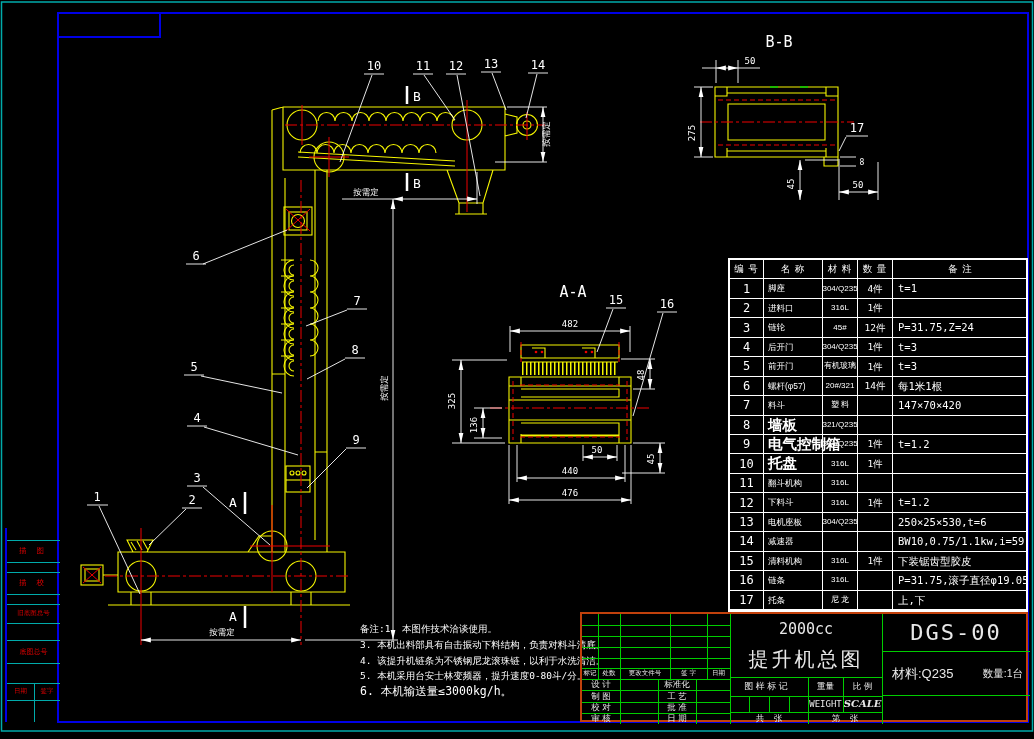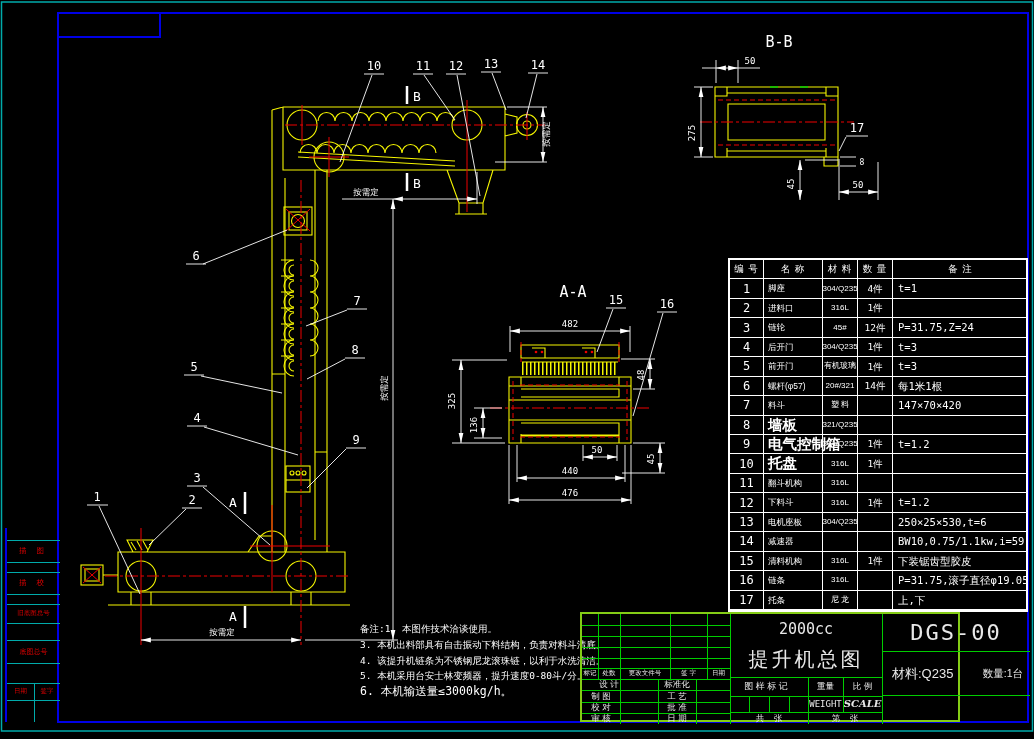--- a/index.html
+++ b/index.html
@@ -18,22 +18,22 @@
       overflow:visible;white-space:nowrap;line-height:1;}
   .pc.c0{font-family:"DejaVu Sans Mono",monospace;font-size:12px;}
   .pc.c1{font-size:8.5px;justify-content:flex-start;padding-left:4px;}
   .pc.c2{font-size:8px;}
   .pc.c3{font-size:9.5px;font-family:"DejaVu Sans Mono",monospace;}
   .pc.c4{font-size:10.5px;font-family:"DejaVu Sans Mono",monospace;justify-content:flex-start;padding-left:5px;border-right:none;}
   .pc.hd{font-size:9.5px;justify-content:center;padding-left:0;letter-spacing:1px;font-family:"Liberation Sans",sans-serif;}
   .pc.big{font-size:14.5px;font-weight:bold;z-index:3;}
 
   
-  .tblock{position:absolute;left:580px;top:612px;width:380px;height:110px;
-          border:2px solid #84cc16;color:#e8e8e8;}
+  .tblock{position:absolute;left:580px;top:612px;width:448px;height:110px;
+          border:2px solid #c2410c;color:#e8e8e8;}
   .gl{position:absolute;background:#00cc00;}
   .tc{position:absolute;display:flex;align-items:center;justify-content:center;
       line-height:1;white-space:pre;overflow:visible;}
 
   
   .strip{position:absolute;left:5px;top:528px;width:53px;height:194px;border-left:2px solid #0000e6;padding-left:40px;}
   .cy{position:absolute;background:#00aaaa;}
   .sc{position:absolute;display:flex;align-items:center;justify-content:center;
       color:#e00000;font-size:7.5px;line-height:1;white-space:nowrap;}
 
@@ -355,21 +355,21 @@
   <div class="tc" style="left:300px;top:0;width:148px;height:37px;font-size:22px;letter-spacing:2px;font-family:'DejaVu Sans Mono',monospace">DGS-00</div>
   <div class="tc" style="left:310px;top:44px;width:90px;height:30px;font-size:13px;justify-content:flex-start">材料:Q235</div>
   <div class="tc" style="left:398px;top:47px;width:46px;height:24px;font-size:10.5px">数量:1台</div>
 
   <div class="tc" style="left:0;top:54px;width:16px;height:11px;font-size:6.5px">标记</div>
   <div class="tc" style="left:16px;top:54px;width:22px;height:11px;font-size:6.5px">处数</div>
   <div class="tc" style="left:38px;top:54px;width:50px;height:11px;font-size:6.5px">更改文件号</div>
   <div class="tc" style="left:88px;top:54px;width:37px;height:11px;font-size:6.5px">签 字</div>
   <div class="tc" style="left:125px;top:54px;width:23px;height:11px;font-size:6.5px">日期</div>
 
-  <div class="tc" style="left:8px;top:65px;width:38px;height:11px;font-size:8.5px">设 计</div>
+  <div class="tc" style="left:0;top:65px;width:38px;height:11px;font-size:8.5px">设 计</div>
   <div class="tc" style="left:0;top:76px;width:38px;height:12px;font-size:8.5px">制 图</div>
   <div class="tc" style="left:0;top:88px;width:38px;height:11px;font-size:8.5px">校 对</div>
   <div class="tc" style="left:0;top:99px;width:38px;height:11px;font-size:8.5px">审 核</div>
   <div class="tc" style="left:76px;top:65px;width:38px;height:11px;font-size:8.5px">标准化</div>
   <div class="tc" style="left:76px;top:76px;width:38px;height:12px;font-size:8.5px">工 艺</div>
   <div class="tc" style="left:76px;top:88px;width:38px;height:11px;font-size:8.5px">批 准</div>
   <div class="tc" style="left:76px;top:99px;width:38px;height:11px;font-size:8.5px">日 期</div>
 
   <div class="tc" style="left:145px;top:63px;width:78px;height:19px;font-size:9px">图 样 标 记</div>
   <div class="tc" style="left:226px;top:63px;width:35px;height:19px;font-size:8.5px">重量</div>

